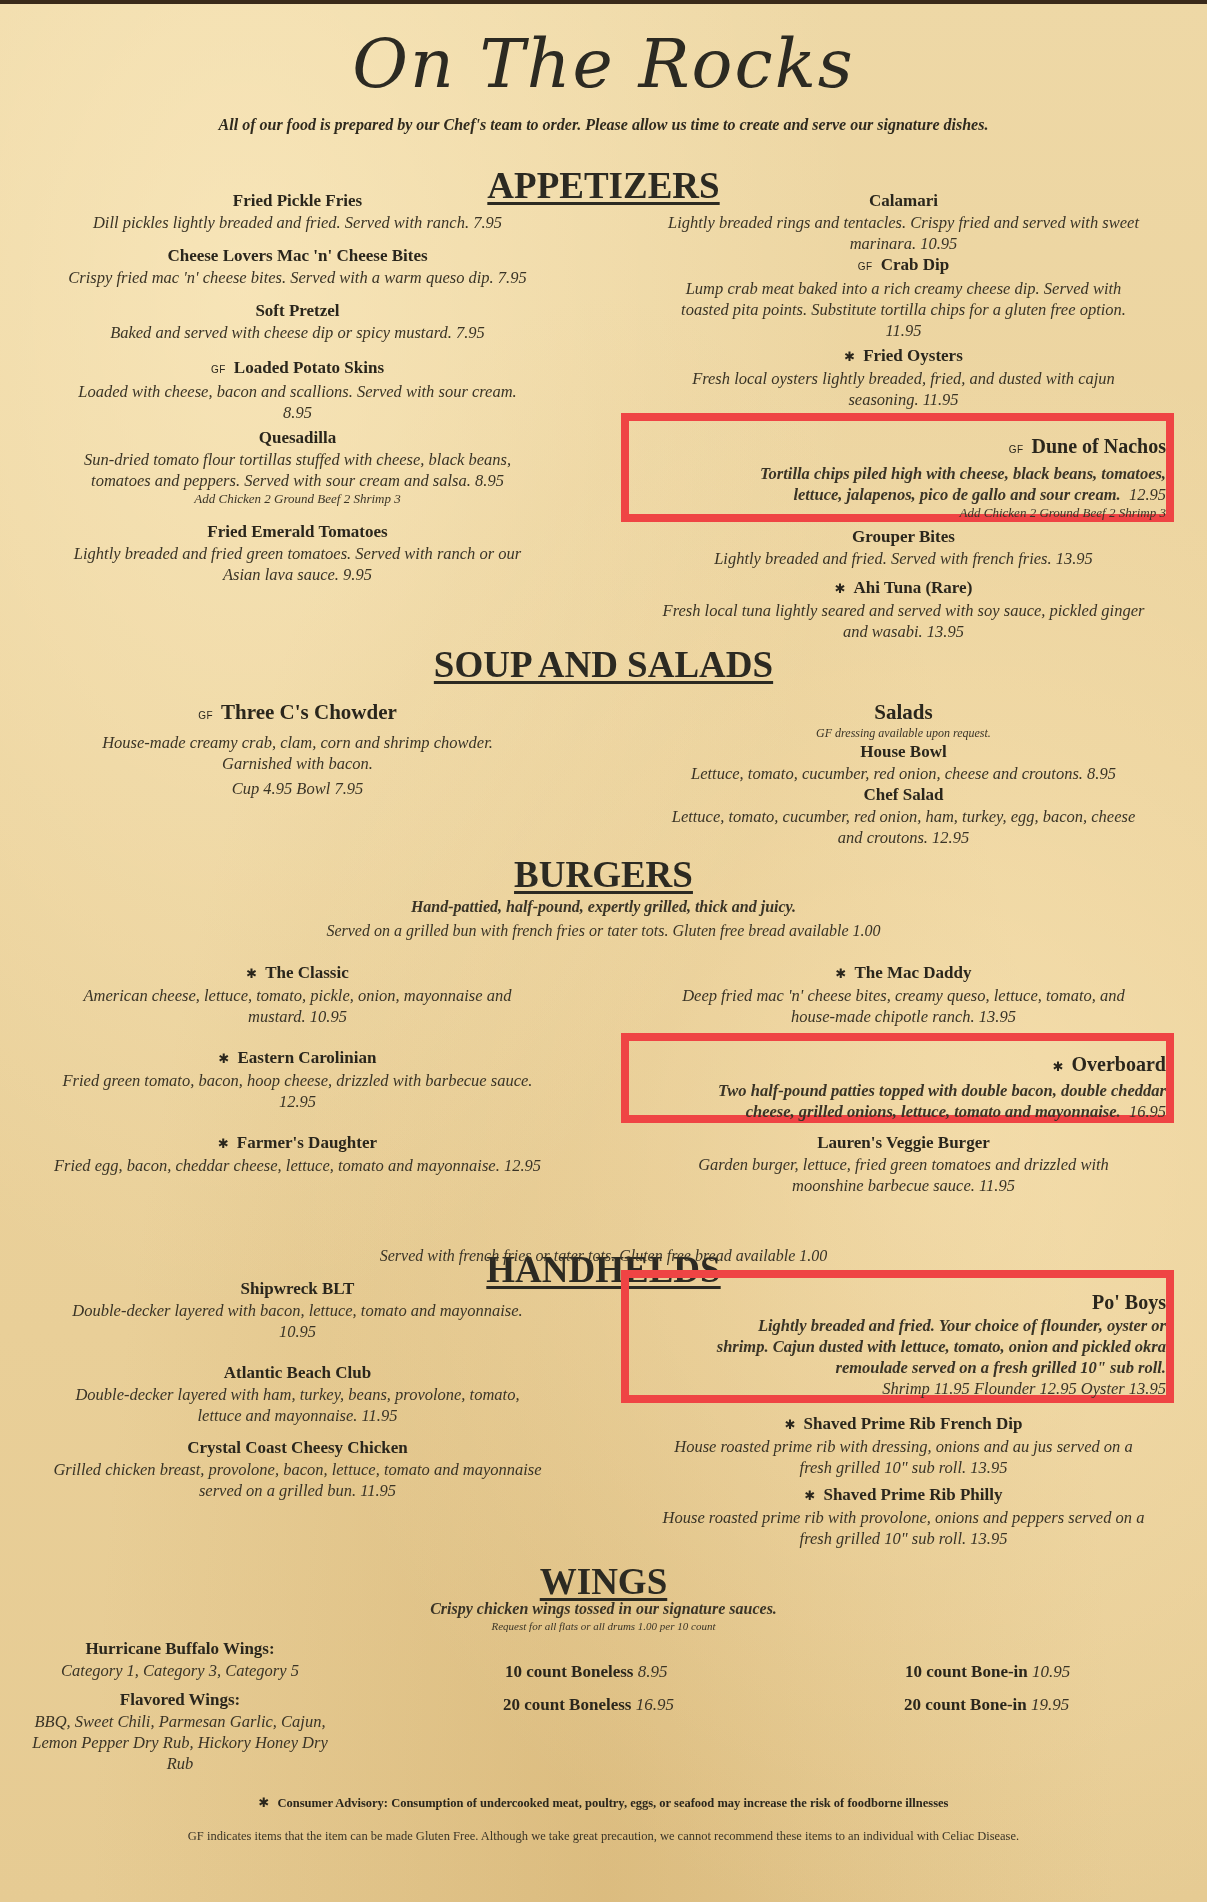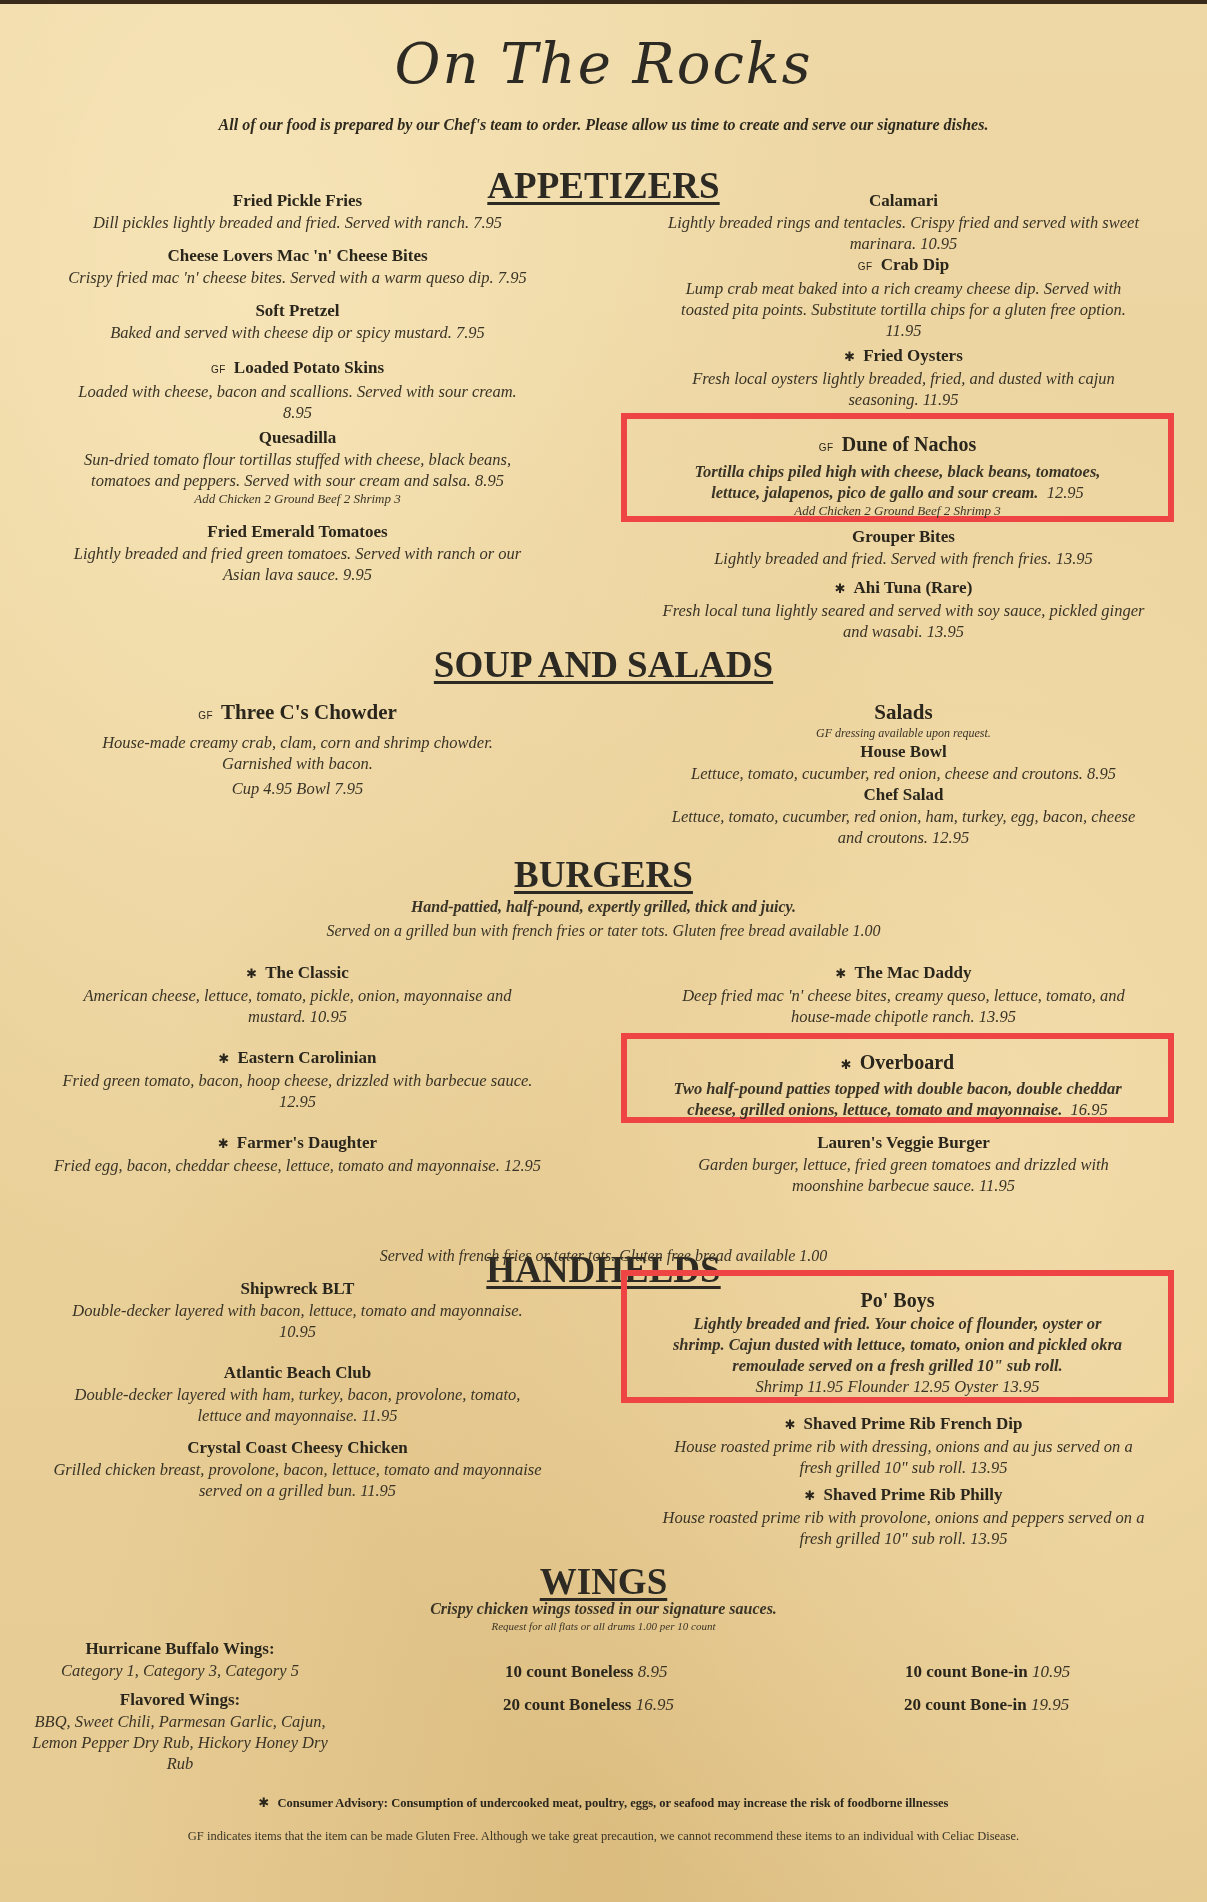--- a/index.html
+++ b/index.html
@@ -13,21 +13,21 @@
       linear-gradient(180deg, #eed8a6 0%, #ebd29c 40%, #e9cf98 70%, #e6cb93 100%);
     color: #2f2a1e;
     font-family: "DejaVu Serif", "Liberation Serif", serif;
     position: relative;
   }
   .topline { position:absolute; left:0; top:0; width:1207px; height:4px; background:#3a2a1a; }
 
   .title {
     position:absolute; left:0; top:0; width:1207px; text-align:center;
     font-family: "DejaVu Serif", serif; font-style: italic;
-    font-size: 56px; line-height: 120px; color:#2c2a22; letter-spacing: 2px;
+    font-size: 68px; line-height: 120px; color:#2c2a22; letter-spacing: 2px;
     top: 4px;
   }
   .tagline {
     position:absolute; left:0; top:116px; width:1207px; text-align:center;
     font-family: "Liberation Serif", serif; font-style: italic; font-weight: bold;
     font-size: 16px; color:#2f2a1e;
   }
   .section-title {
     position:absolute; left:0; width:1207px; text-align:center;
     font-family: "Liberation Serif", serif; font-weight: bold;
@@ -44,21 +44,21 @@
   .item-desc {
     font-family: "Liberation Serif", serif; font-style: italic; font-size: 16.5px;
     line-height: 21px; color:#3a3426;
   }
   .item-add {
     font-family: "Liberation Serif", serif; font-style: italic; font-size: 13px; line-height: 16px; color:#3a3426;
   }
   .gf { font-family: "Liberation Sans", sans-serif; font-size: 10px; font-weight: normal; margin-right: 8px; letter-spacing: 0.5px; }
   .star { font-family: "DejaVu Sans", sans-serif; font-size: 13px; margin-right: 8px; }
   .box {
-    position:absolute; border: 6px solid #ef4444; box-sizing: border-box; text-align:center;
+    position:absolute; border: 8px solid #ef4444; box-sizing: border-box; text-align:right;
   }
   .box .item-name { font-size: 20px; line-height: 26px; }
   .box .item-desc { font-weight: bold; font-size: 16.5px; }
   .big-name { font-size: 21px !important; line-height: 28px !important; }
   .sub-note {
     position:absolute; left:0; width:1207px; text-align:center;
     font-family: "Liberation Serif", serif; font-style: italic; font-size: 16px; color:#3a3426;
   }
   .sub-note.bold { font-weight: bold; }
   .small-note {
@@ -223,21 +223,21 @@
 <div class="sub-note" style="top:1247px;">Served with french fries or tater tots. Gluten free bread available 1.00</div>
 
 <div class="col" style="left:20px; top:1278px; width:555px;">
   <div class="item">
     <div class="item-name">Shipwreck BLT</div>
     <div class="item-desc">Double-decker layered with bacon, lettuce, tomato and mayonnaise.</div>
     <div class="item-desc">10.95</div>
   </div>
   <div class="item" style="margin-top:20px;">
     <div class="item-name">Atlantic Beach Club</div>
-    <div class="item-desc">Double-decker layered with ham, turkey, bacon, provolone, tomato,</div>
+    <div class="item-desc">Double-decker layered with ham, turkey, beans, provolone, tomato,</div>
     <div class="item-desc">lettuce and mayonnaise.  11.95</div>
   </div>
   <div class="item" style="margin-top:11px;">
     <div class="item-name">Crystal Coast Cheesy Chicken</div>
     <div class="item-desc">Grilled chicken breast, provolone, bacon, lettuce, tomato and mayonnaise</div>
     <div class="item-desc">served on a grilled bun.  11.95</div>
   </div>
 </div>
 
 <div class="box" style="left:621px; top:1270px; width:553px; height:133px; padding-top:11px;">

